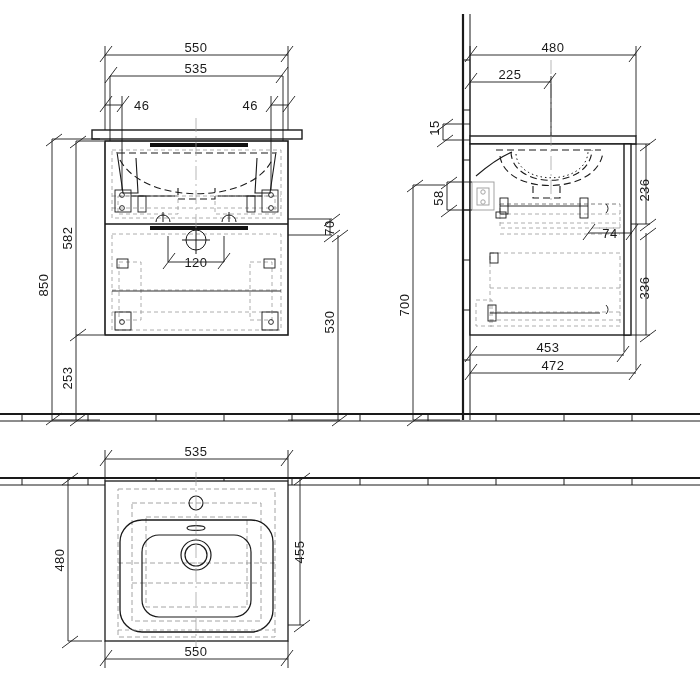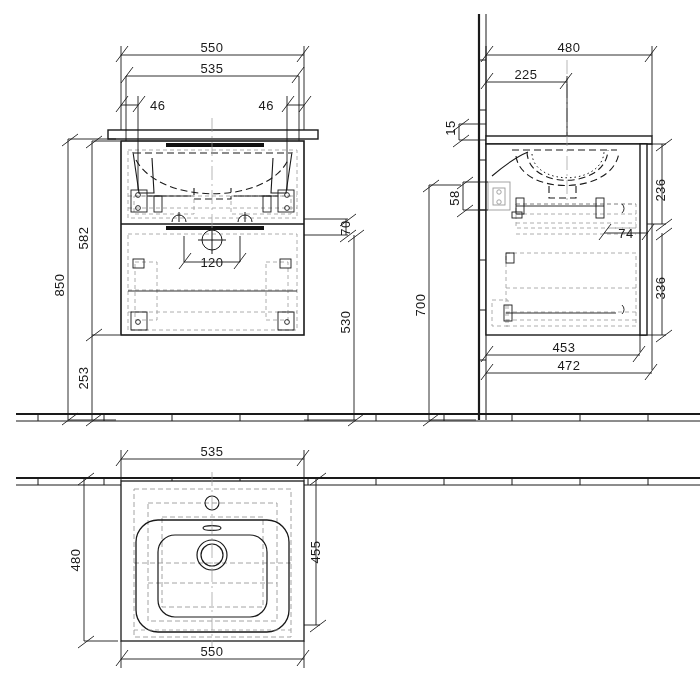--- a/index.html
+++ b/index.html
@@ -1,19 +1,19 @@
 <!DOCTYPE html>
 <html><head>
 <meta charset="utf-8">
 <title>Technical Drawing</title>
 <style>
   html,body{margin:0;padding:0;background:#ffffff;}
   body{width:700px;height:700px;overflow:hidden;
        font-family:"Liberation Sans","DejaVu Sans",sans-serif;}
-  #sheet{position:relative;width:560px;height:700px;background:#fff;margin-left:16px;}
+  #sheet{position:relative;width:560px;height:700px;background:#fff;}
   svg{display:block;}
   .dimtext{font-family:"Liberation Sans","DejaVu Sans",sans-serif;
            font-size:13px;fill:#1a1a1a;letter-spacing:0.5px;}
 </style>
 </head>
 <body>
 
 <div id="sheet">
 <svg width="700" height="700" viewBox="0 0 700 700">
   <defs>

